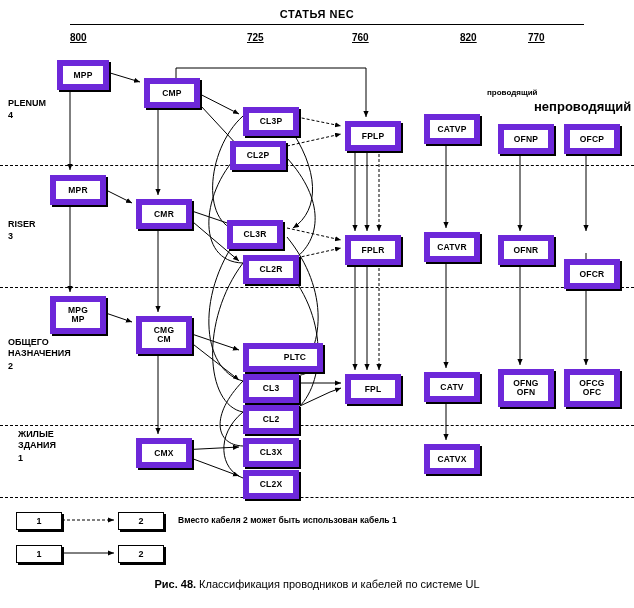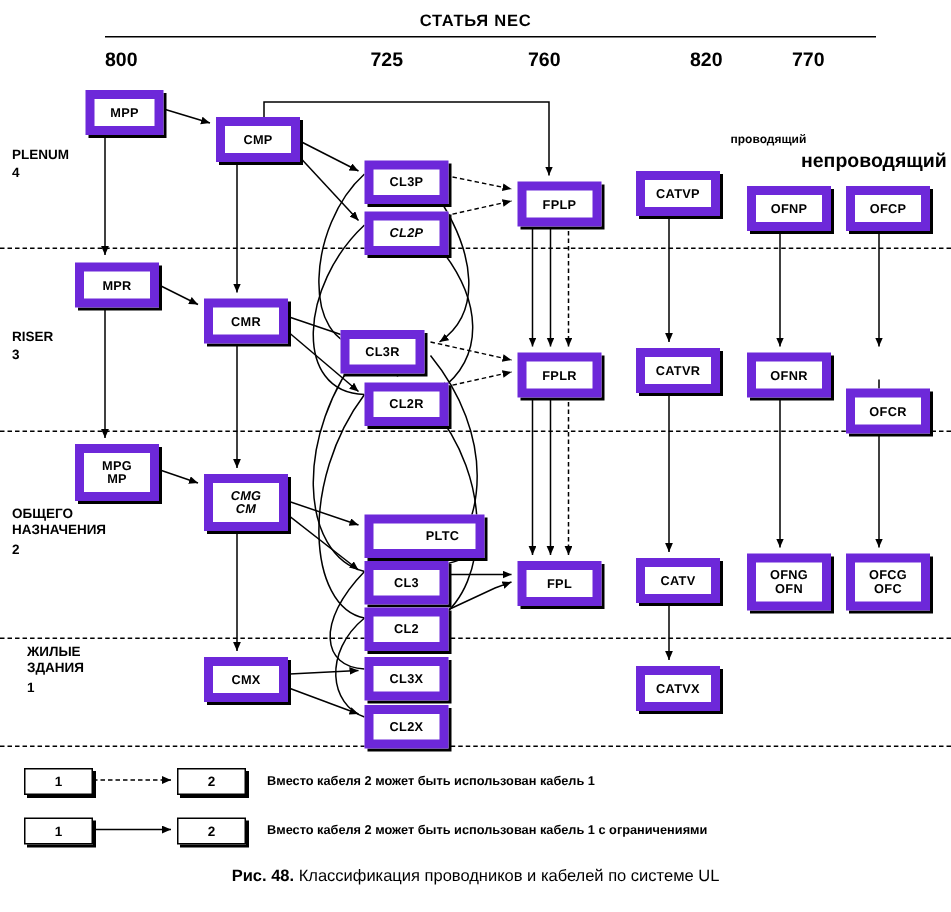--- a/index.html
+++ b/index.html
@@ -5,21 +5,21 @@
   html,body{margin:0;padding:0;background:#ffffff;}
   body{font-family:"Liberation Sans", sans-serif;color:#000;}
   #page{position:relative;width:634px;height:608px;overflow:hidden;background:#fff;}
 
   .txt{position:absolute;white-space:pre;}
   .bold{font-weight:bold;}
 
   
   #hdr-title{left:0;top:8px;width:634px;text-align:center;font-size:11px;font-weight:bold;letter-spacing:.5px;}
   #hdr-rule{position:absolute;left:70px;top:24px;width:514px;height:1px;background:#000;}
-  .col-num{font-size:13px;font-weight:bold;}
+  .col-num{font-size:10px;font-weight:bold;text-decoration:underline;}
 
   
   .sep{position:absolute;left:0px;width:634px;border-top:1px dashed #000;height:0;}
 
   
   .box{position:absolute;border:6px solid #6d28d9;background:#fff;box-shadow:2px 2px 0 #000;
        font-size:8.5px;font-weight:bold;display:flex;align-items:center;justify-content:center;
        text-align:center;line-height:9px;letter-spacing:.2px;}
 
   
@@ -143,38 +143,38 @@
     <path class="ln" d="M287,124 C320,170 320,210 293,228" marker-end="url(#ah)"></path>
     <path class="ln" d="M287,158 C325,200 322,240 293,260" marker-end="url(#ah)"></path>
     <path class="ln" d="M287,237 C330,290 325,350 293,379" marker-end="url(#ah)"></path>
     <path class="ln" d="M287,270 C330,320 325,390 293,412" marker-end="url(#ah)"></path>
     <path class="ln" d="M287,353 C320,362 325,370 293,377" marker-end="url(#ah)"></path>
   </svg>
 
   <div class="box" style="left:57px;top:60px;width:40px;height:18px;">MPP</div>
   <div class="box" style="left:144px;top:78px;width:44px;height:18px;">CMP</div>
   <div class="box" style="left:243px;top:107px;width:44px;height:17px;">CL3P</div>
-  <div class="box" style="left:243px;top:141px;width:44px;height:17px;font-style:italic;">CL2P</div>
+  <div class="box" style="left:230px;top:141px;width:44px;height:17px;">CL2P</div>
   <div class="box" style="left:345px;top:121px;width:44px;height:18px;">FPLP</div>
   <div class="box" style="left:424px;top:114px;width:44px;height:18px;">CATVP</div>
   <div class="box" style="left:498px;top:124px;width:44px;height:18px;">OFNP</div>
   <div class="box" style="left:564px;top:124px;width:44px;height:18px;">OFCP</div>
 
   <div class="box" style="left:50px;top:175px;width:44px;height:18px;">MPR</div>
   <div class="box" style="left:136px;top:199px;width:44px;height:18px;">CMR</div>
   <div class="box" style="left:227px;top:220px;width:44px;height:17px;">CL3R</div>
   <div class="box" style="left:243px;top:255px;width:44px;height:17px;">CL2R</div>
   <div class="box" style="left:345px;top:235px;width:44px;height:18px;">FPLR</div>
   <div class="box" style="left:424px;top:232px;width:44px;height:18px;">CATVR</div>
   <div class="box" style="left:498px;top:235px;width:44px;height:18px;">OFNR</div>
   <div class="box" style="left:564px;top:235px;width:44px;height:18px;margin-top:24px;">OFCR</div>
 
   <div class="box" style="left:50px;top:296px;width:44px;height:26px;white-space:pre-line;">MPG
 MP</div>
-  <div class="box" style="left:136px;top:316px;width:44px;height:26px;white-space:pre-line;font-style:italic;">CMG
+  <div class="box" style="left:136px;top:316px;width:44px;height:26px;white-space:pre-line;">CMG
 CM</div>
   <div class="box" style="left:243px;top:343px;width:44px;height:17px;padding-left:24px;">PLTC</div>
   <div class="box" style="left:243px;top:374px;width:44px;height:17px;">CL3</div>
   <div class="box" style="left:243px;top:405px;width:44px;height:17px;">CL2</div>
   <div class="box" style="left:345px;top:374px;width:44px;height:18px;">FPL</div>
   <div class="box" style="left:424px;top:372px;width:44px;height:18px;">CATV</div>
   <div class="box" style="left:498px;top:369px;width:44px;height:26px;white-space:pre-line;">OFNG
 OFN</div>
   <div class="box" style="left:564px;top:369px;width:44px;height:26px;white-space:pre-line;">OFCG
 OFC</div>
@@ -183,21 +183,20 @@
   <div class="box" style="left:243px;top:438px;width:44px;height:17px;">CL3X</div>
   <div class="box" style="left:243px;top:470px;width:44px;height:17px;">CL2X</div>
   <div class="box" style="left:424px;top:444px;width:44px;height:18px;">CATVX</div>
 
   <div class="legend-box" style="left:16px;top:512px;width:44px;height:16px;">1</div>
   <div class="legend-box" style="left:118px;top:512px;width:44px;height:16px;">2</div>
   <div class="txt legend-text" style="left:178px;top:515px;">Вместо кабеля 2 может быть использован кабель 1</div>
 
   <div class="legend-box" style="left:16px;top:545px;width:44px;height:16px;">1</div>
   <div class="legend-box" style="left:118px;top:545px;width:44px;height:16px;">2</div>
-  <div class="txt legend-text" style="left:178px;top:548px;">Вместо кабеля 2 может быть использован кабель 1 с ограничениями</div>
 
   <svg style="position:absolute;left:0;top:0;width:634px;height:608px;pointer-events:none;">
     <path class="lnd" d="M62,520 L114,520" marker-end="url(#ah2)"></path>
     <path class="ln" d="M62,553 L114,553" marker-end="url(#ah2)"></path>
     <defs>
       <marker id="ah2" markerWidth="7" markerHeight="7" refX="6" refY="2.6" orient="auto">
         <path d="M0,0 L6,2.6 L0,5.2 z" fill="#000"></path>
       </marker>
     </defs>
   </svg>

